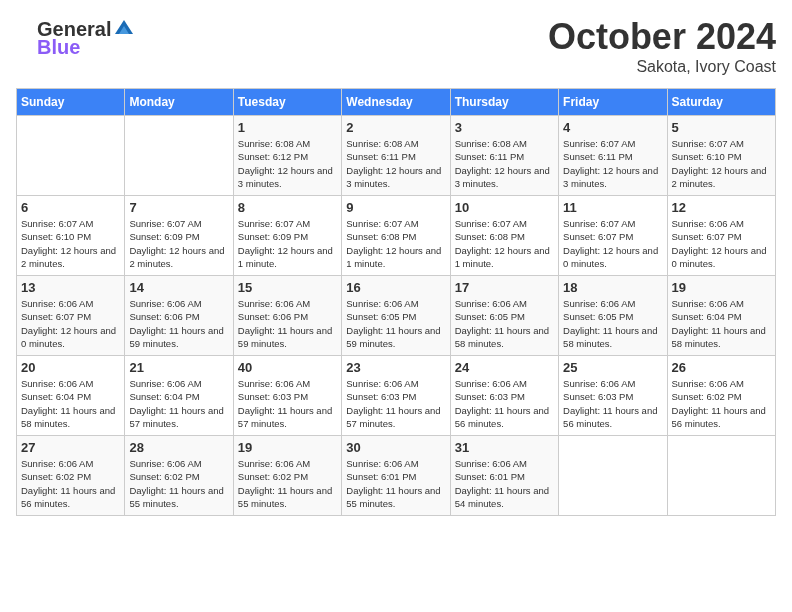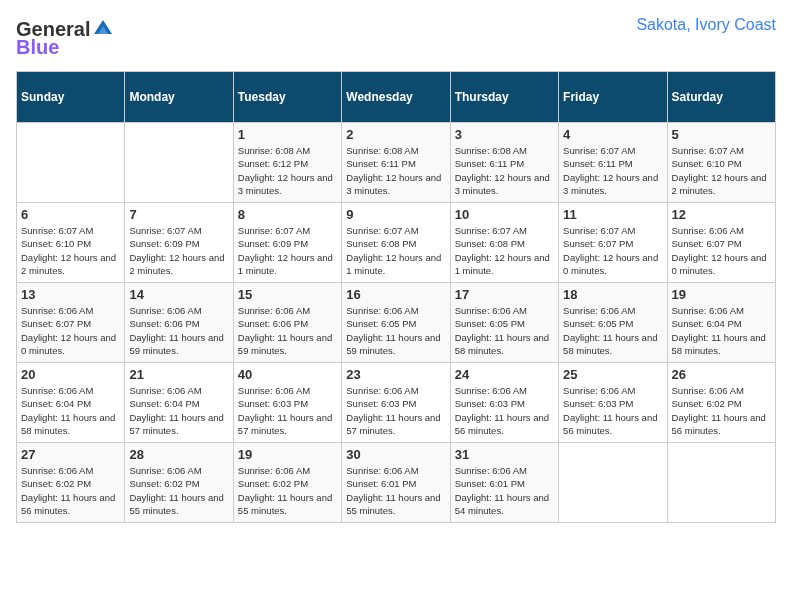--- a/index.html
+++ b/index.html
@@ -8,53 +8,54 @@
       background: #fff;
       width: 792px;
       min-height: 612px;
       padding: 16px;
     }
     .header {
       display: flex;
       justify-content: space-between;
       align-items: flex-start;
       margin-bottom: 12px;
+      margin-left: 21px;
     }
     .logo {
       display: flex;
       flex-direction: column;
       align-items: flex-start;
     }
     .logo-row {
       display: flex;
       align-items: center;
     }
     .title-block {
       text-align: right;
     }
     .month-title {
       font-size: 36px;
       font-weight: bold;
       color: #333;
     }
     .location {
       font-size: 16px;
-      color: #3b82f6;
+      color: #404040;
     }
     table {
       width: 100%;
       border-collapse: collapse;
       table-layout: fixed;
     }
     thead th {
-      background-color: #0c4a6e;
+      background-color: #3b82f6;
       color: #fff;
       font-size: 12px;
       font-weight: bold;
-      padding: 18px 4px;
+      padding: 6px 4px;
       text-align: left;
       border: 1px solid #ccc;
     }
     tbody td {
       border: 1px solid #ccc;
       vertical-align: top;
       padding: 4px;
       font-size: 10px;
       color: #333;
       height: 80px;
@@ -86,20 +87,21 @@
     <div class="logo-row">
       <span style="font-size:20px;font-weight:bold;color:#333;">General</span>
       <svg width="22" height="22" viewBox="0 0 22 22" style="margin-left:2px;margin-bottom:4px;">
         <polygon points="2,18 11,4 20,18" fill="#1a6bb5"></polygon>
         <polygon points="6,18 11,10 16,18" fill="#5aabf0" opacity="0.7"></polygon>
       </svg>
     </div>
     <span style="font-size:20px;font-weight:bold;color:#8b5cf6;margin-top:-6px;">Blue</span>
   </div>
   <div class="title-block">
+    <div class="month-title">October 2024</div>
     <div class="location">Sakota, Ivory Coast</div>
   </div>
 </div>
 
 <table>
   <thead>
     <tr id="weekday-header">
         <th>Sunday</th>
         <th>Monday</th>
         <th>Tuesday</th>

